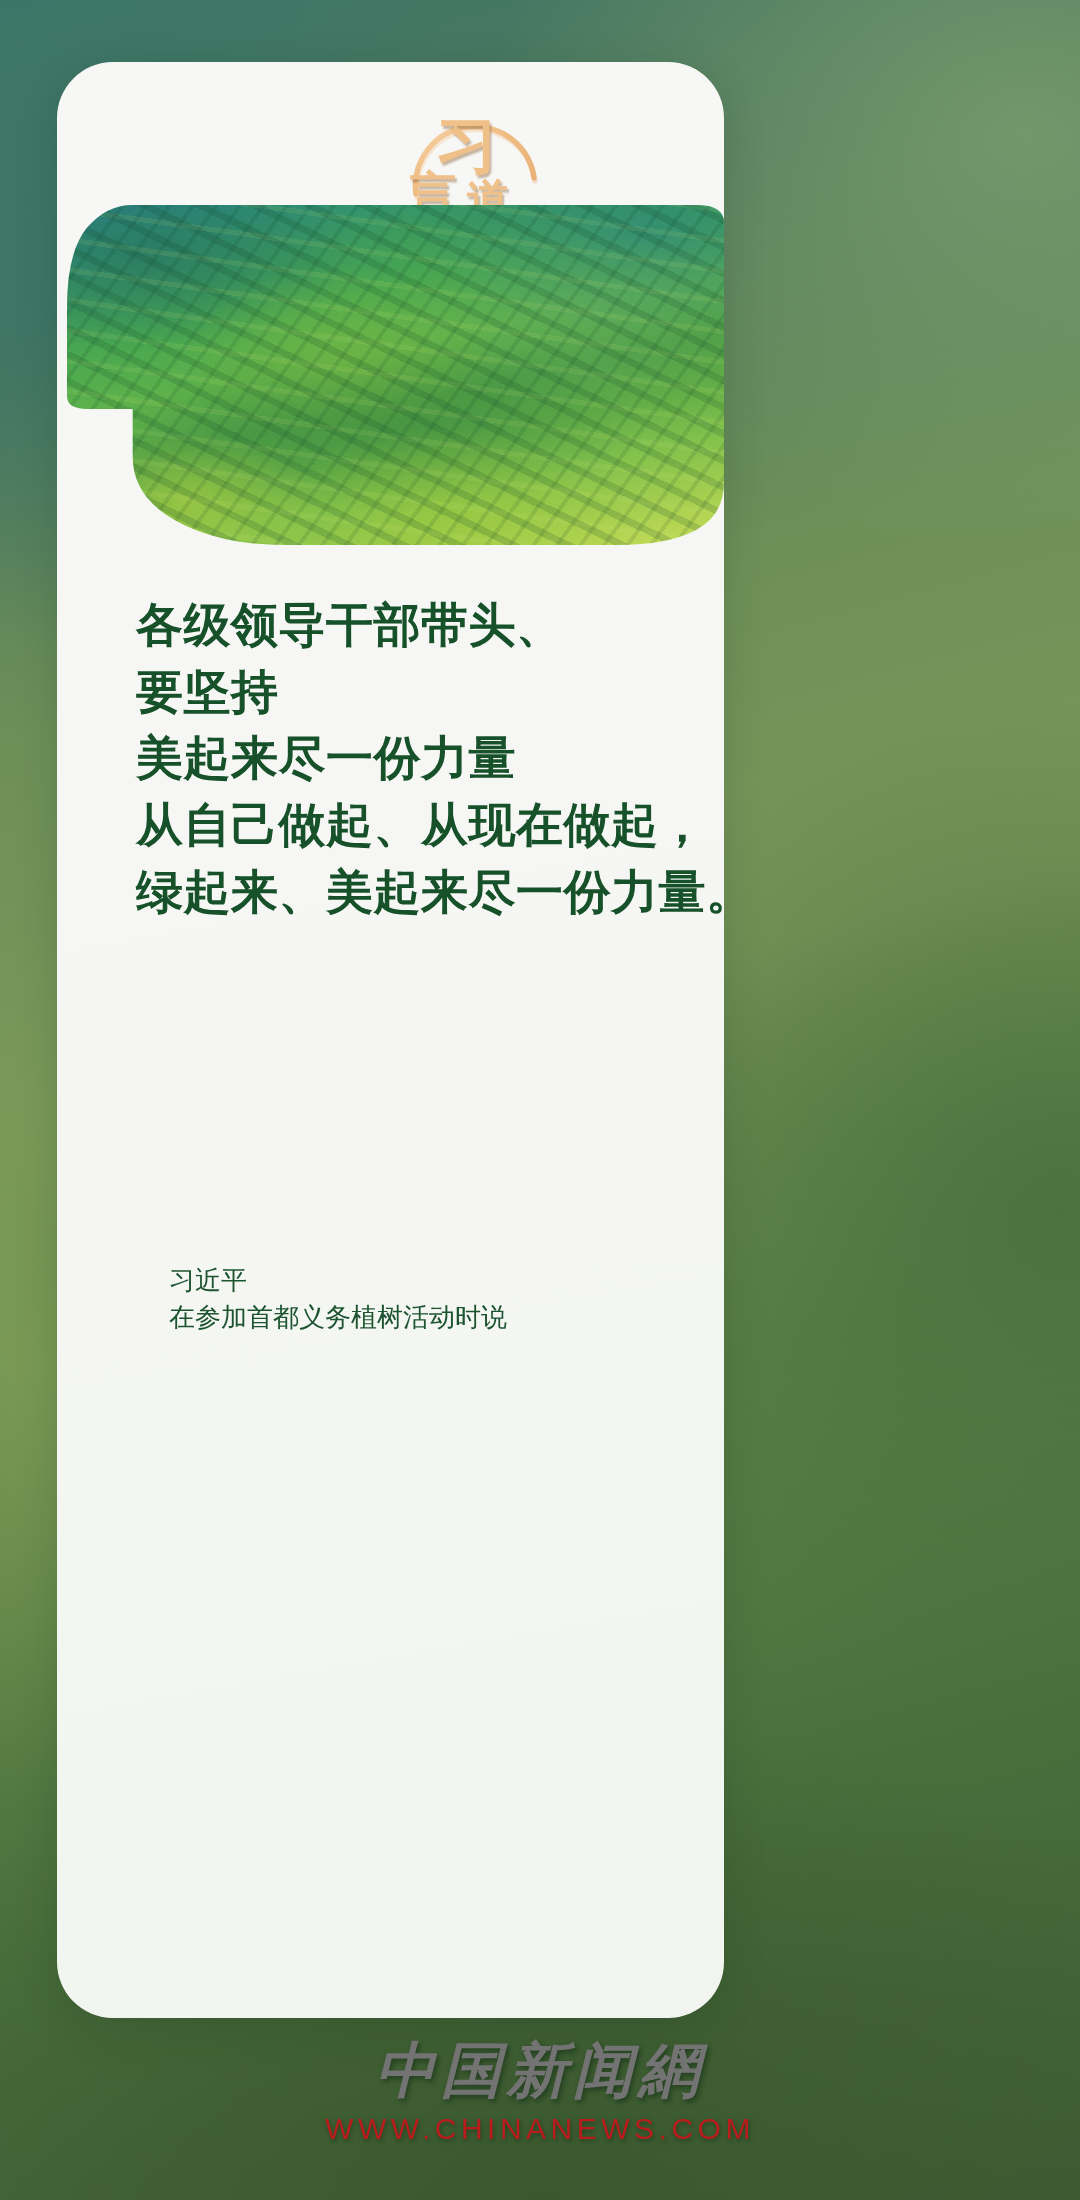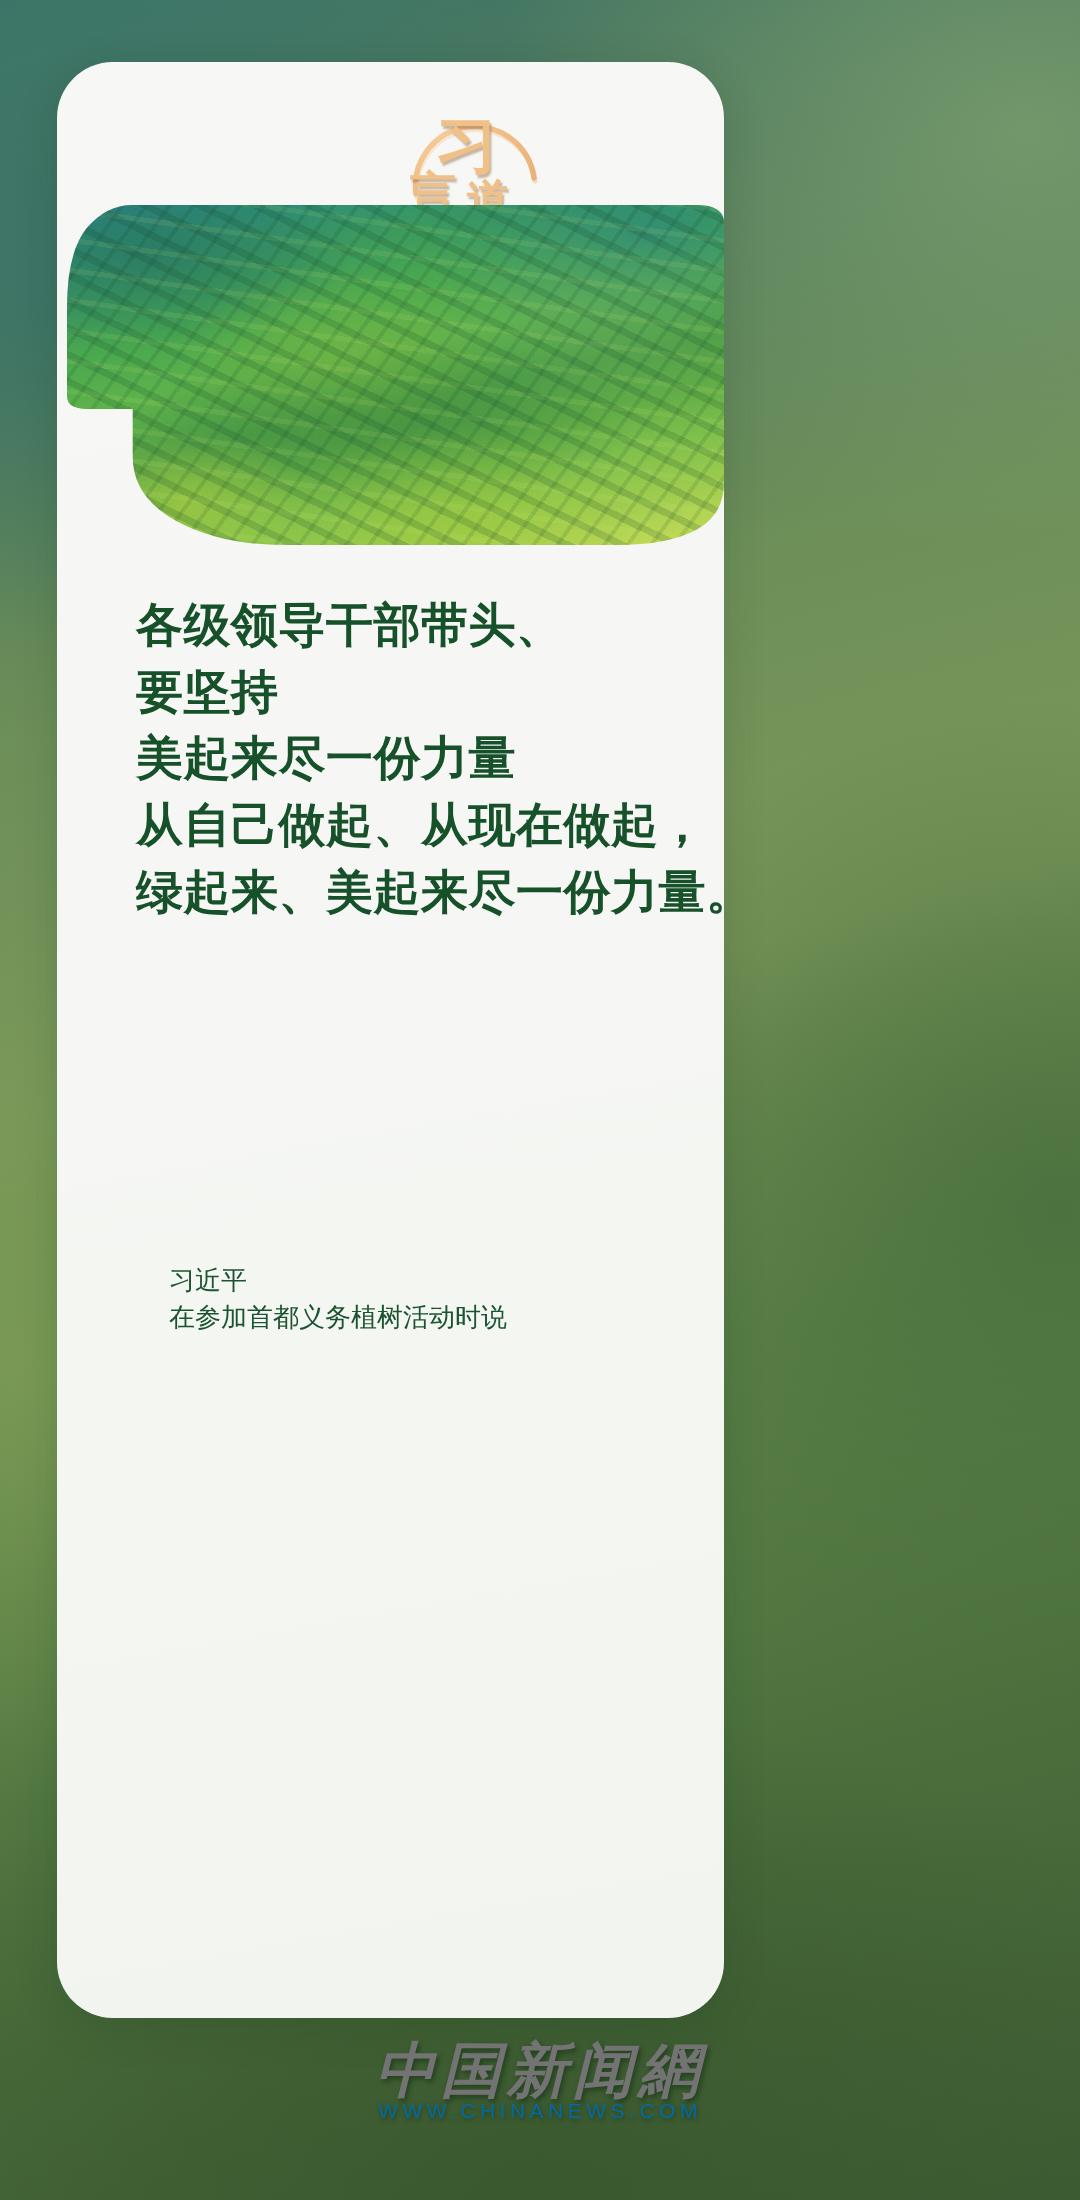--- a/index.html
+++ b/index.html
@@ -136,23 +136,23 @@
     color:#737373;
     font-family:"DejaVu Serif","Liberation Serif",serif;
     font-weight:bold;
     font-size:60px;
     letter-spacing:6px;
     line-height:1;
     text-shadow:2px 3px 5px rgba(12,40,16,0.55);
     font-style:italic;
   }
   #footer-url {
-    margin-top:0;
-    color:#0369a1;
-    font-size:21px;
+    margin-top:14px;
+    color:#b91c1c;
+    font-size:30px;
     letter-spacing:4.5px;
     line-height:1;
     text-shadow:1px 2px 4px rgba(12,40,16,0.5);
   }
 </style>
 </head>
 <body>
 
 <svg id="photo-clip-svg" aria-hidden="true">
   <defs>

